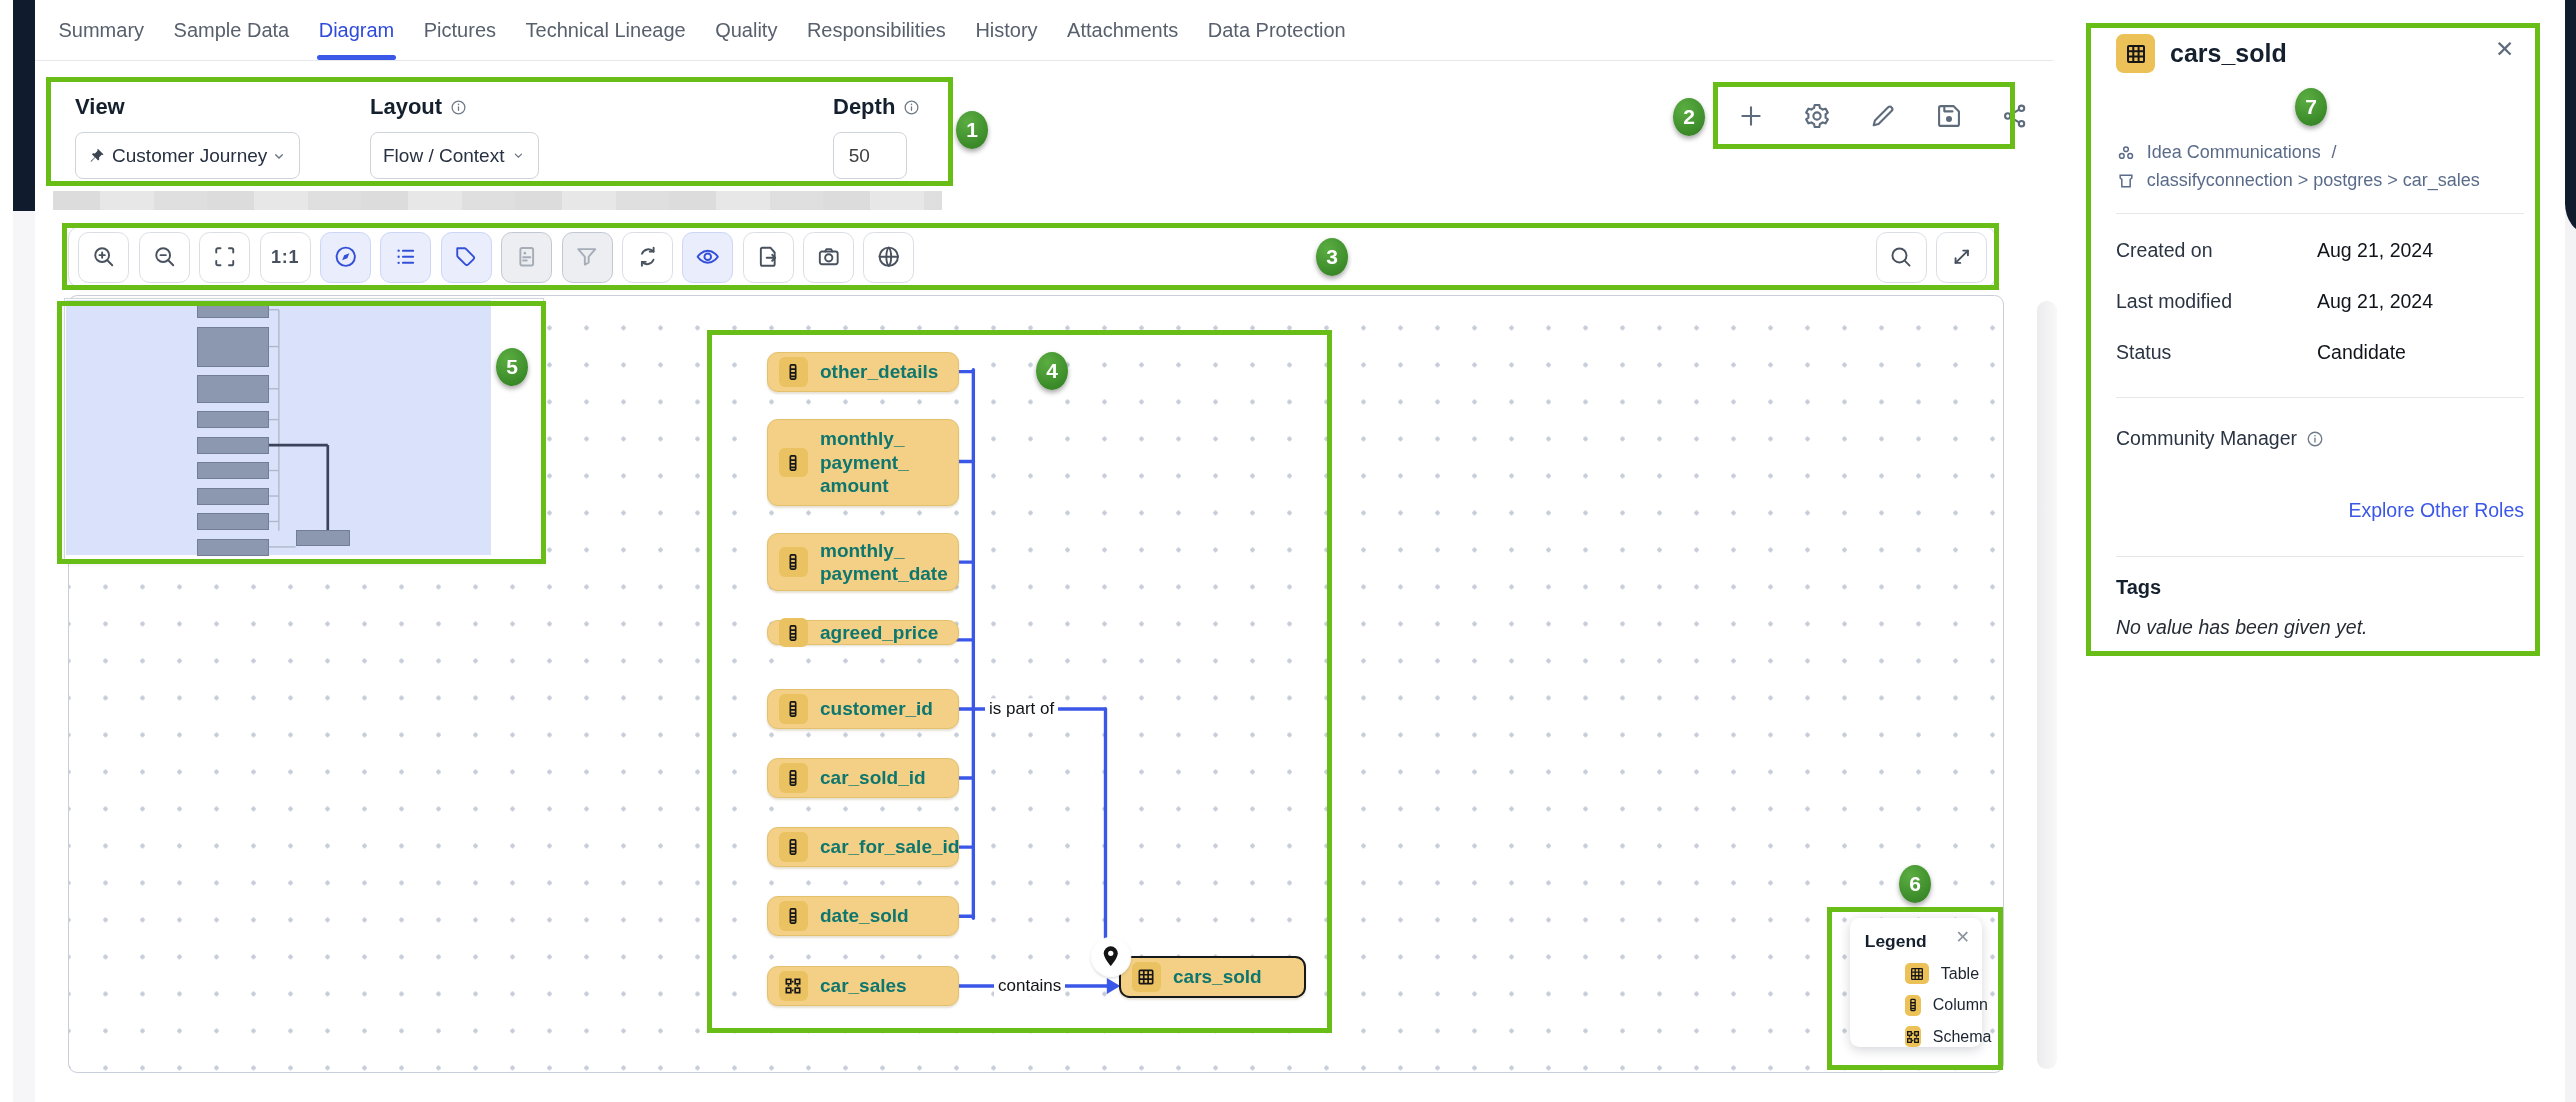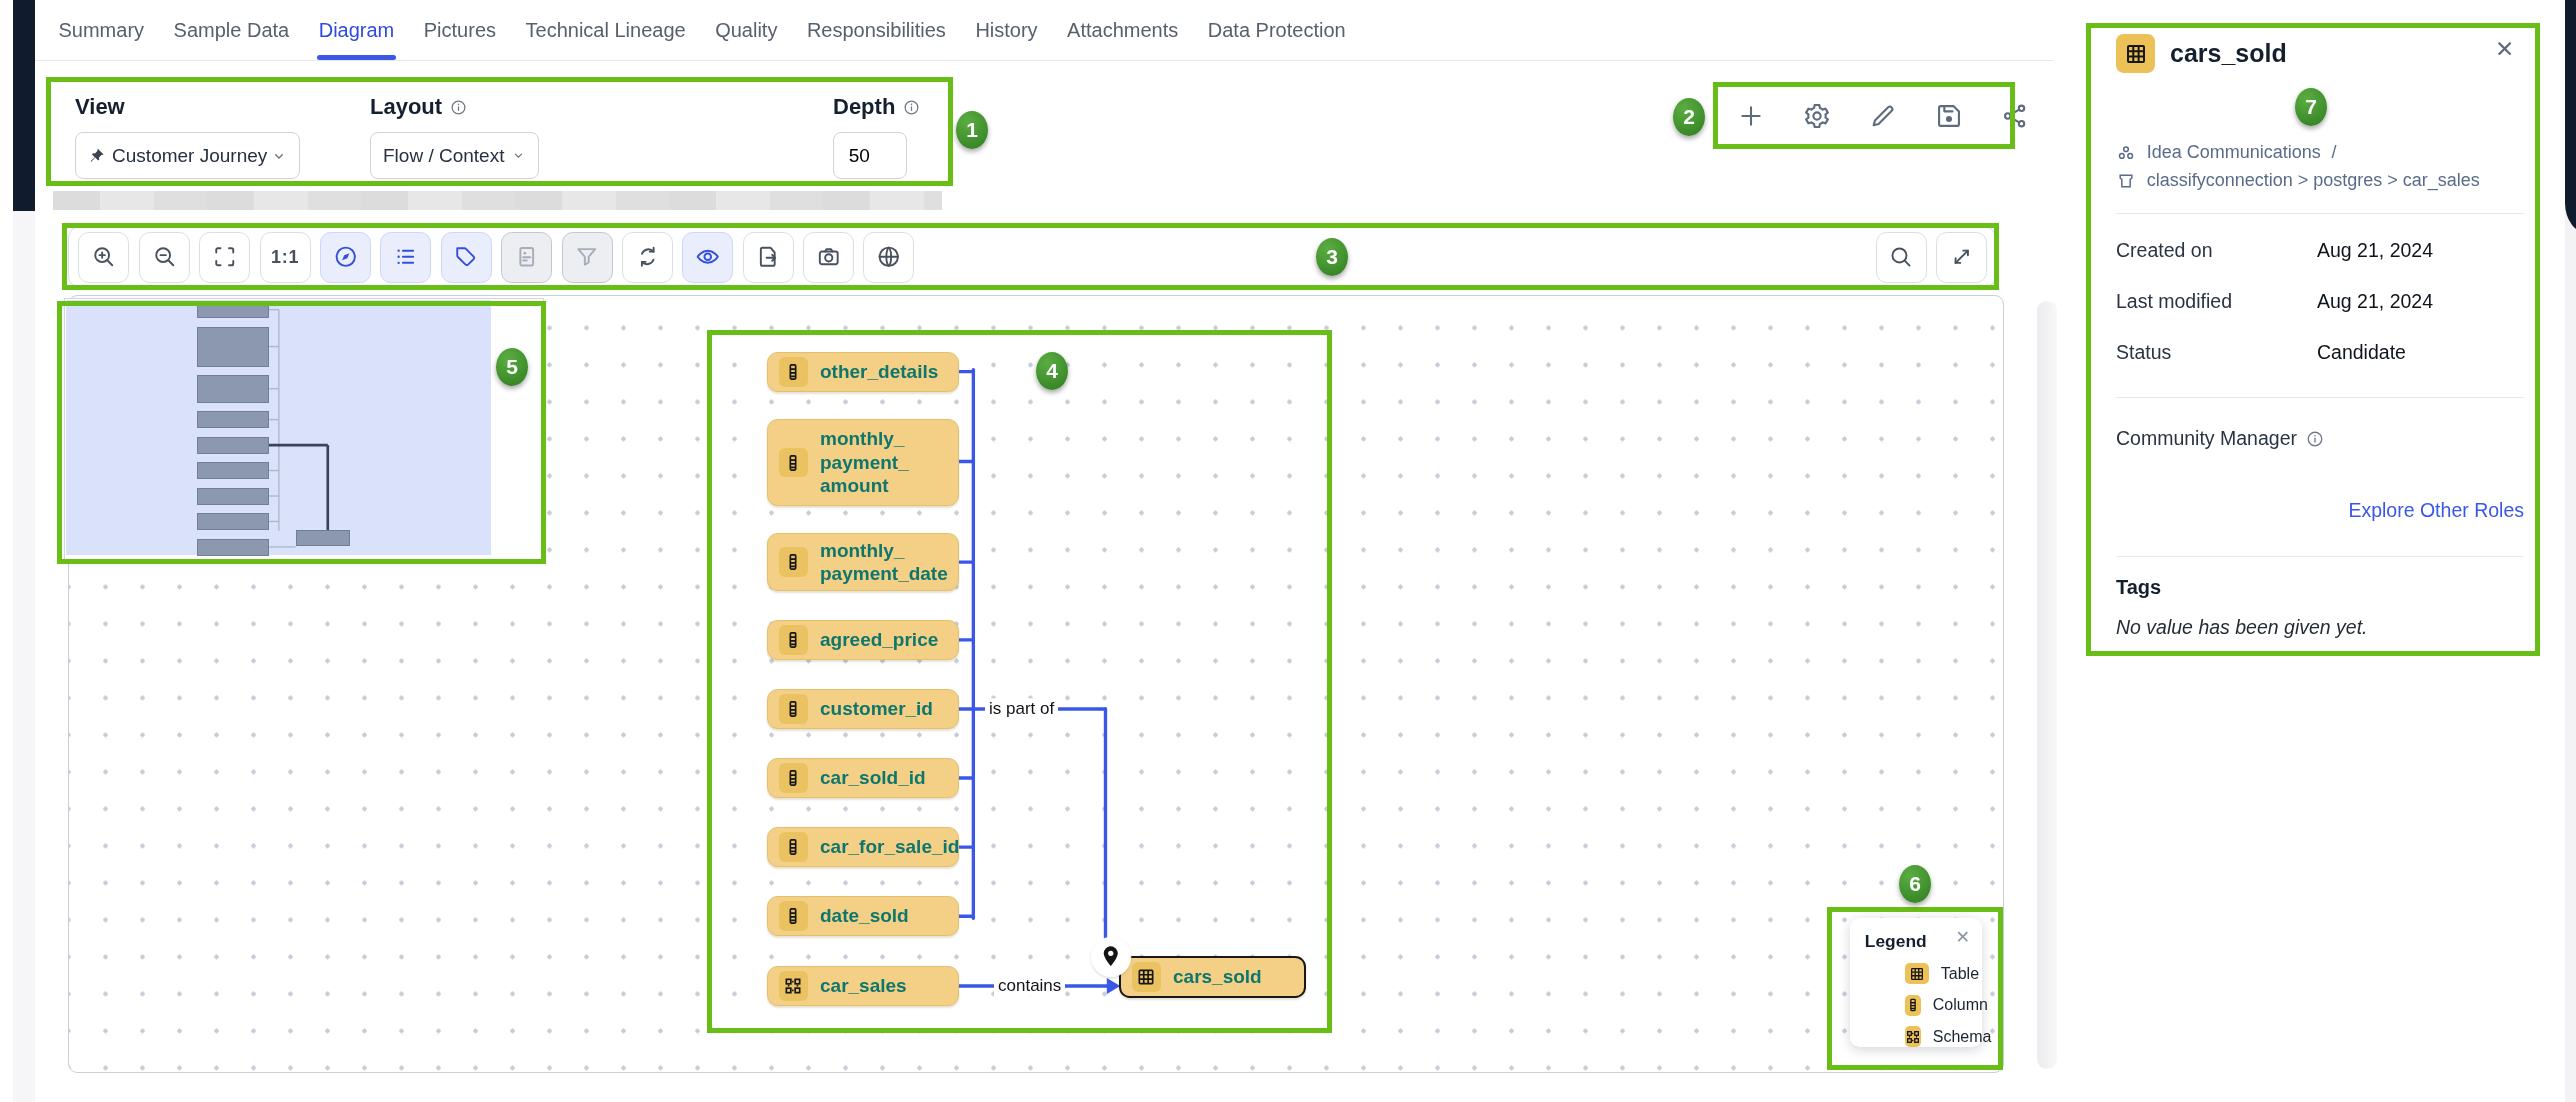--- a/index.html
+++ b/index.html
@@ -21,21 +21,21 @@
   .tab.active { color:#2f4bdc; }
   .tab.active::after { content:""; position:absolute; left:-1.3px; right:-1.3px; bottom:0; height:4.7px; background:#3a57e8; border-radius:2.7px; }
 
   
   .ctl-label { font-size:22px; font-weight:bold; color:#15202e; display:flex; align-items:center; gap:8px;text-align:center; }
   .ctl { position:absolute; }
   .dropdown { margin-top:12px; height:47px; border:1.3px solid #cfd4db; border-radius:8px; background:#fff;
               display:flex; align-items:center; padding:0 12px; font-size:19px; color:#273142; cursor:pointer; }
   .dropdown .grow { flex:1; }
   .depth-input { margin-top:12px; height:47px; width:74px; border:1.3px solid #cfd4db; border-radius:8px;
-                 font-size:19px; color:#000000; padding:0 14.8px; font-family:"Liberation Sans",sans-serif; }
+                 font-size:19px; color:#404040; padding:0 14.8px; font-family:"Liberation Sans",sans-serif; }
   .icn { display:inline-flex; align-items:center; justify-content:center; }
   .icn svg { display:block; }
 
   
   .hscroll { position:absolute; left:40px; top:191px; width:889px; height:19px;
              background:repeating-linear-gradient(90deg,#d6d6d7 0 47px,#e3e3e4 47px 101px,#d9d9da 101px 154px);
              opacity:.85; }
 
   
   .actions { position:absolute; left:1715px; top:93px; display:flex; gap:20px; }
@@ -421,21 +421,21 @@
           <svg width="20" height="20" viewBox="0 0 24 24" fill="none" stroke="currentColor" stroke-width="2">
             <rect x="8.8" y="3.5" width="6.4" height="17" rx="1.2"></rect>
             <path d="M8.8 8.6h6.4M8.8 13h6.4M8.8 17.2h6.4"></path>
           </svg>
         </div>
         <div class="nlabel">
           <div>monthly_</div>
           <div>payment_date</div>
         </div>
       </div>
-      <div class="node" style="left: 754px; top: 620px; width: 192px; height: 40px;">
+      <div class="node" style="left: 754px; top: 620px; width: 192px; height: 25px;">
         <div class="chip">
           <svg width="20" height="20" viewBox="0 0 24 24" fill="none" stroke="currentColor" stroke-width="2">
             <rect x="8.8" y="3.5" width="6.4" height="17" rx="1.2"></rect>
             <path d="M8.8 8.6h6.4M8.8 13h6.4M8.8 17.2h6.4"></path>
           </svg>
         </div>
         <div class="nlabel">
           <div>agreed_price</div>
         </div>
       </div>

